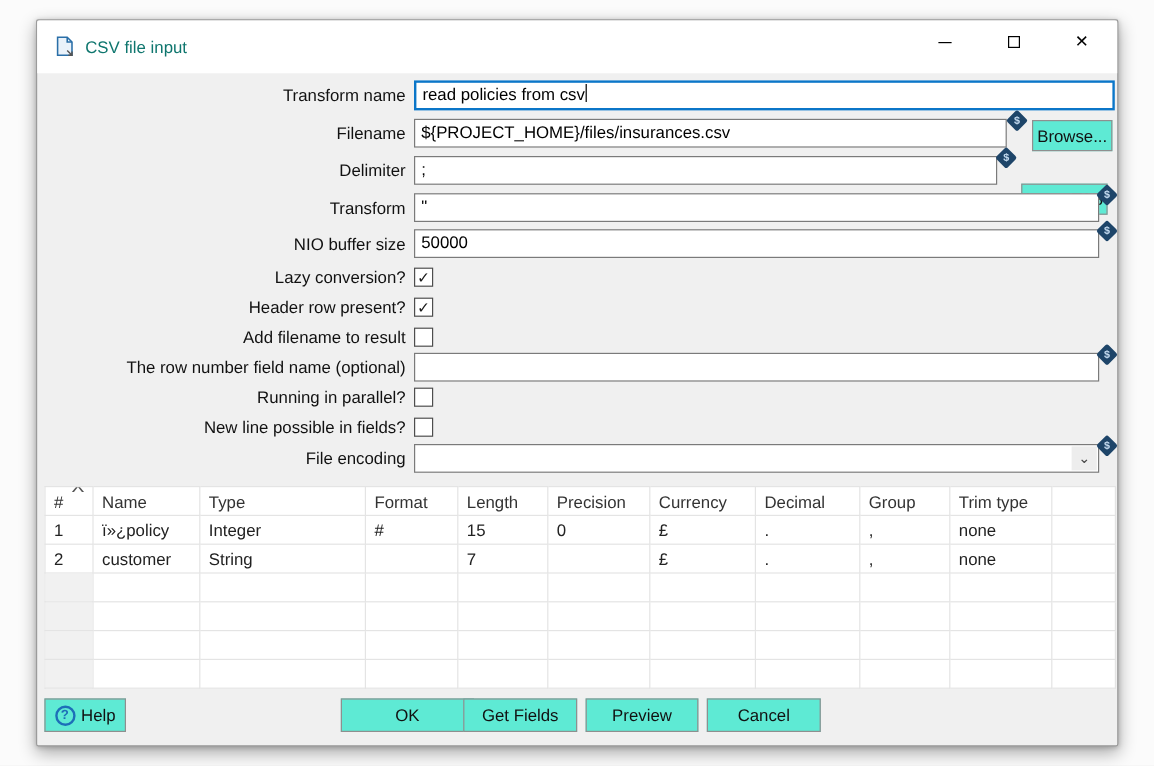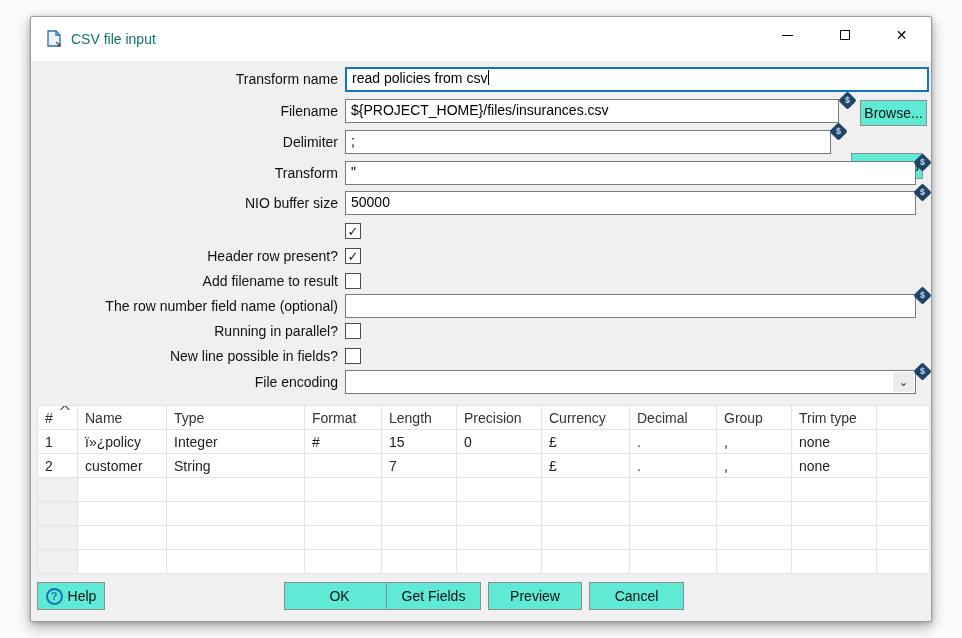--- a/index.html
+++ b/index.html
@@ -99,20 +99,21 @@
     <div class="diamond" style="left:885px;top:139px">
         <span>$</span>
       </div>
 
     <div class="flabel" style="top:174px">NIO buffer size</div>
     <div class="textbox" style="top:174px;width:571px"><span>50000</span></div>
     <div class="diamond" style="left:885px;top:169px">
         <span>$</span>
       </div>
 
+    <div class="flabel" style="top:202px">Lazy conversion?</div>
     <div class="cb checked" style="top:206px">✓</div>
 
     <div class="flabel" style="top:227px">Header row present?</div>
     <div class="cb checked" style="top:231px">✓</div>
 
     <div class="flabel" style="top:252px">Add filename to result</div>
     <div class="cb" style="top:256px"></div>
 
     <div class="flabel" style="top:277px">The row number field name (optional)</div>
     <div class="textbox" style="top:277px;width:571px"><span></span></div>

